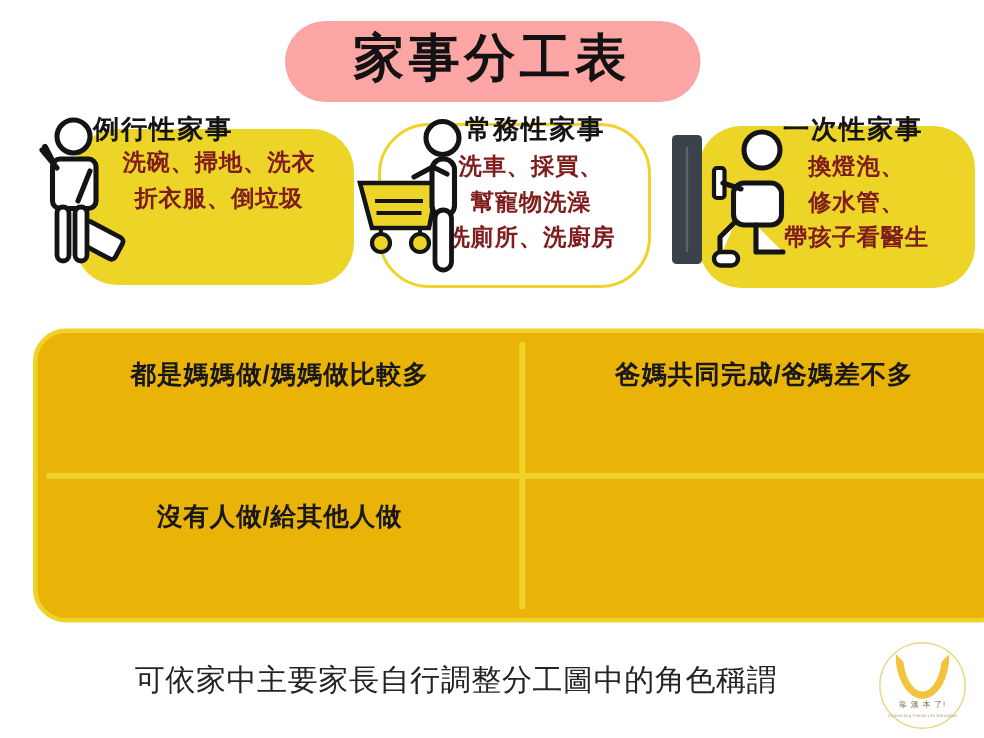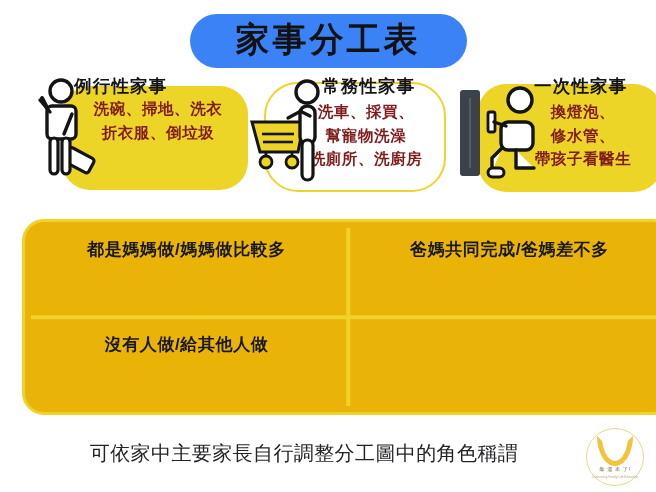--- a/index.html
+++ b/index.html
@@ -28,36 +28,36 @@
   
   .title-wrap {
     position: absolute;
     top: 14px;
     left: 0;
     width: 656px;
     display: flex;
     justify-content: center;
   }
   .title-pill {
-    background: #3b82f6;
+    background: #fca5a5;
     border-radius: 40px;
     padding: 6px 46px 9px;
     font-size: 34px;
     font-weight: 700;
     letter-spacing: 3px;
     line-height: 1.15;
     color: #121212;
     white-space: nowrap;
   }
 
   
   .cat-row {
     position: absolute;
     top: 74px;
-    left: 16px;
+    left: 4px;
     width: 630px;
     height: 125px;
   }
 
   .cat {
     position: absolute;
     height: 125px;
   }
   .cat-1 { left: 8px;   width: 228px; }
   .cat-2 { left: 230px; width: 218px; }

